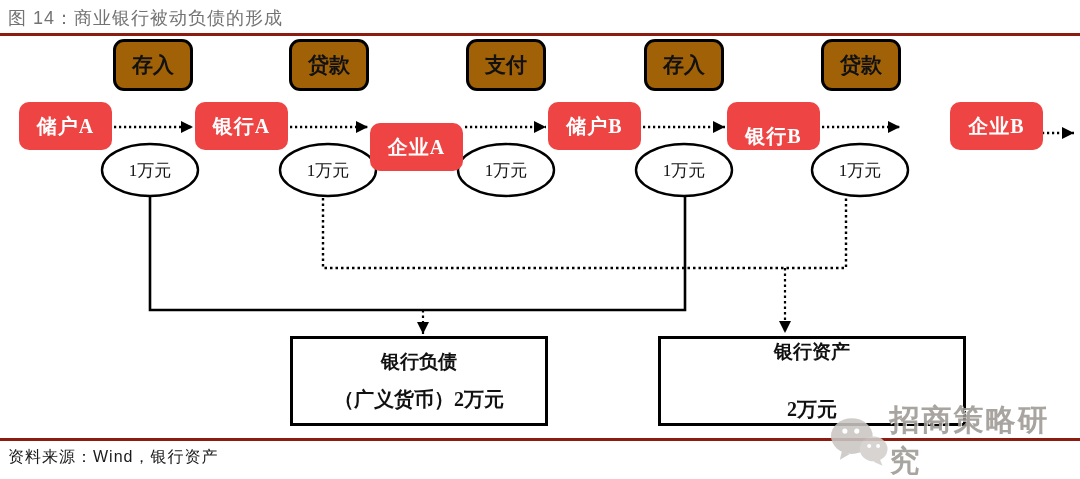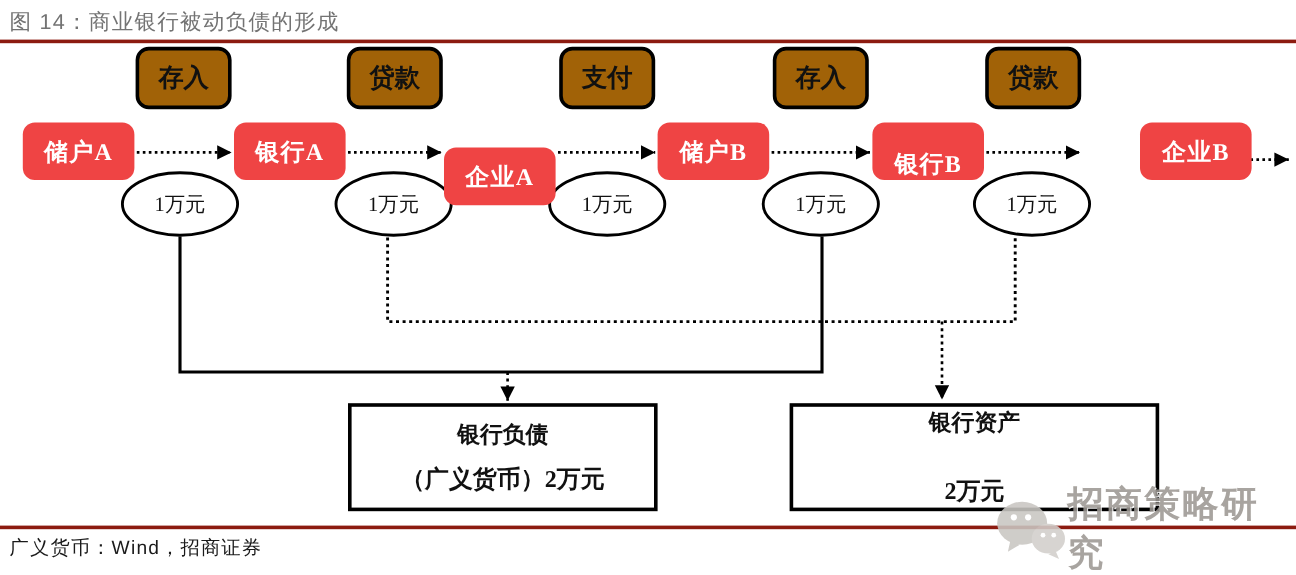--- a/index.html
+++ b/index.html
@@ -142,21 +142,21 @@
   <div class="bbox" style="left:290px;width:258px;">
     <div class="l1">银行负债</div>
     <div class="l2">（广义货币）2万元</div>
   </div>
   <div class="bbox" style="left:658px;width:308px;justify-content:space-between;">
     <div class="l1">银行资产</div>
     <div class="l2">2万元</div>
   </div>
 
   <div class="rule rule-bottom"></div>
-  <div class="source">广义货币：Wind，招商证券</div>
+  <div class="source">资料来源：Wind，银行资产</div>
 
   <div class="watermark">
     <svg width="62" height="52" viewBox="0 0 62 52">
       <ellipse cx="24" cy="21" rx="21" ry="18" fill="#c9c6c2"></ellipse>
       <path d="M14,36 L12,45 L22,39 Z" fill="#c9c6c2"></path>
       <circle cx="17" cy="16" r="2.6" fill="#ffffff"></circle>
       <circle cx="29" cy="16" r="2.6" fill="#ffffff"></circle>
       <ellipse cx="46" cy="34" rx="14" ry="12.5" fill="#d2cfcb"></ellipse>
       <path d="M52,44 L55,51 L46,47 Z" fill="#d2cfcb"></path>
       <circle cx="41.5" cy="31" r="2" fill="#ffffff"></circle>

